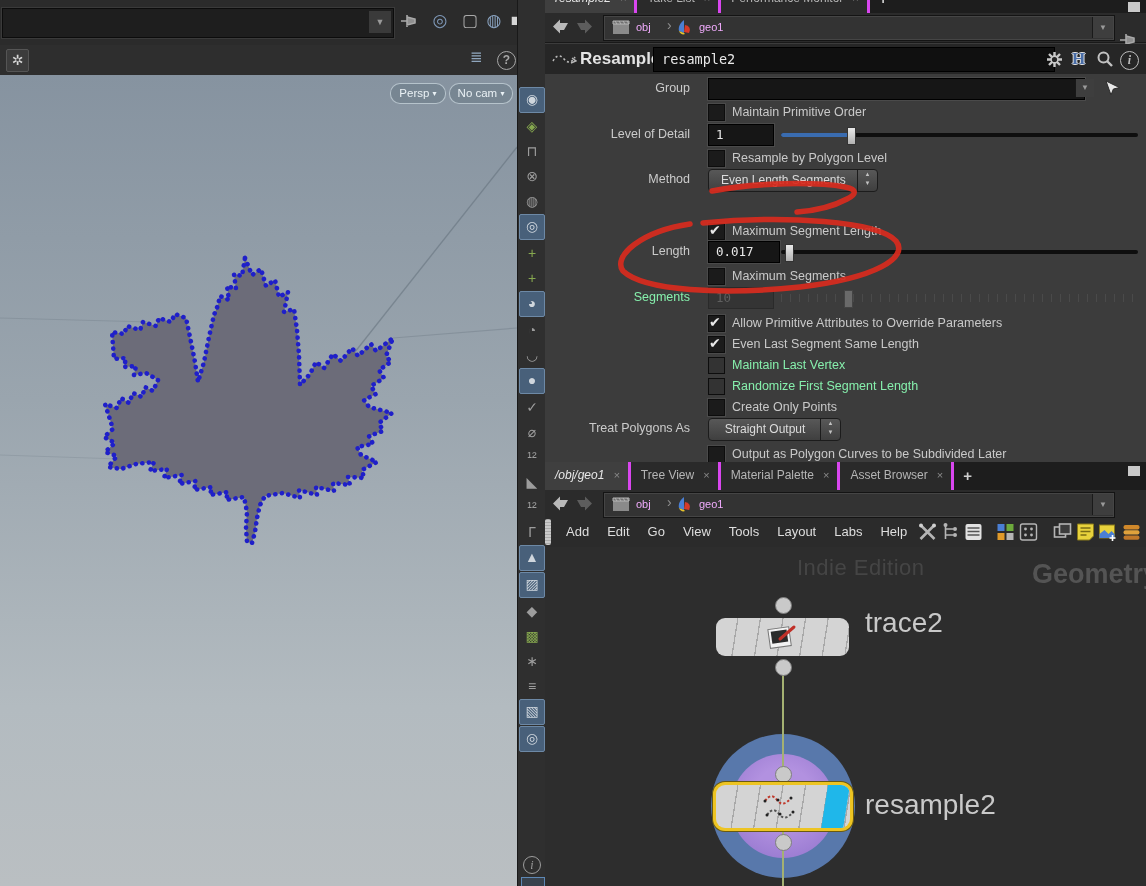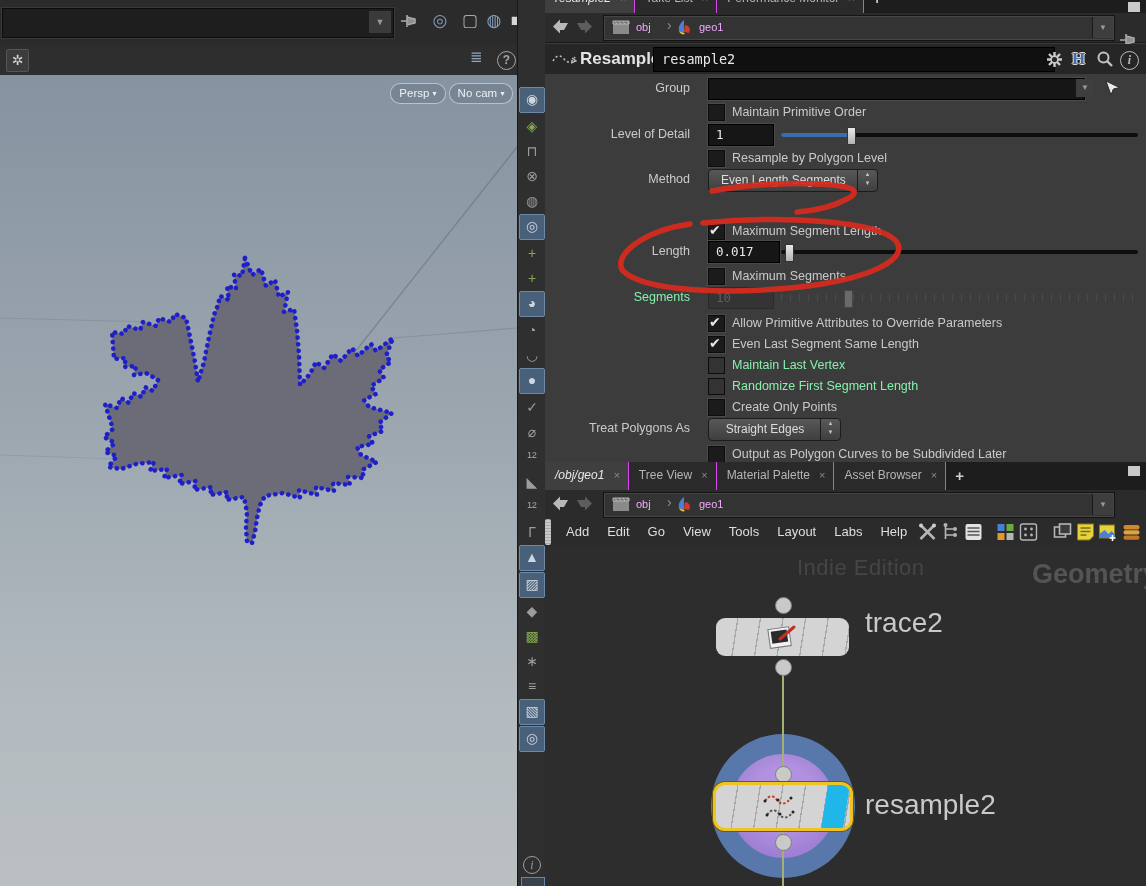--- a/index.html
+++ b/index.html
@@ -30,21 +30,21 @@
     font-size:14px;text-align:center;line-height:24px;border-radius:2px;}
   .sic.hl{background:#48607a;border:1px solid #6d89a6;line-height:22px;color:#cfd6dd;}
   .sic.grn{color:#86a84f;}
   .infoc{position:absolute;left:5px;top:856px;width:16px;height:16px;border:1.5px solid #9d9d9d;border-radius:50%;
     color:#9d9d9d;font-style:italic;font-family:"Liberation Serif",serif;font-size:12px;text-align:center;line-height:16px;}
   .bluebox{position:absolute;left:3px;top:877px;width:22px;height:9px;background:#38424d;border:1px solid #5d87b4;}
 
   
   .right{position:absolute;left:545px;top:0;width:601px;height:886px;background:#3c3c3c;}
   .tabbar{position:absolute;left:0;width:601px;height:28px;background:#1d1d1d;overflow:hidden;}
-  .tab{position:relative;float:left;height:28px;padding:0 8px 0 10px;background:#2a2a2a;border-right:1px solid #d946ef;
+  .tab{position:relative;float:left;height:28px;padding:0 8px 0 10px;background:#2a2a2a;border-right:3px solid #d946ef;
     color:#b5b5b5;font-size:12px;line-height:27px;}
   .tab .x{color:#8a8a8a;font-size:11px;margin-left:9px;}
   .tab.active{background:#3f3f3f;color:#e8e8e8;font-style:italic;}
   .tab.plus{font-size:15px;color:#cfcfcf;padding:0 9px;background:transparent;border-right:none;font-weight:bold;}
   .panesq{position:absolute;right:6px;top:4px;width:12px;height:10px;background:#c9c9c9;}
   .pathbar{position:absolute;left:0;width:601px;height:29px;background:#2b2b2b;border-bottom:1px solid #191919;}
   .navarr{position:absolute;top:5px;width:19px;height:17px;}
   .bcfield{position:absolute;left:58px;top:2px;width:510px;height:24px;background:#333;border:1px solid #141414;box-shadow:0 0 0 1px #454545 inset;}
   .bcfield .txt{color:#f0abfc;font-size:11px;line-height:23px;}
   .bcsep{color:#8f8f8f;font-size:14px;padding:0 5px;}
@@ -351,21 +351,21 @@
       </div>
 
       <div class="prow" style="top:324px">
         <span class="cb"></span>
         <span class="cblabel">Create Only Points</span>
       </div>
 
       <div class="prow" style="top:344px">
         <span class="plabel">Treat Polygons As</span>
         <div class="combo" style="width:131px">
-          <span class="cval" style="margin-right:19px">Straight Edges</span>
+          <span class="cval" style="margin-right:19px">Straight Output</span>
           <div class="spin">
               <span>▲</span>
               <span>▼</span>
             </div>
         </div>
       </div>
 
       <div class="prow" style="top:371px">
         <span class="cb"></span>
         <span class="cblabel">Output as Polygon Curves to be Subdivided Later</span>

